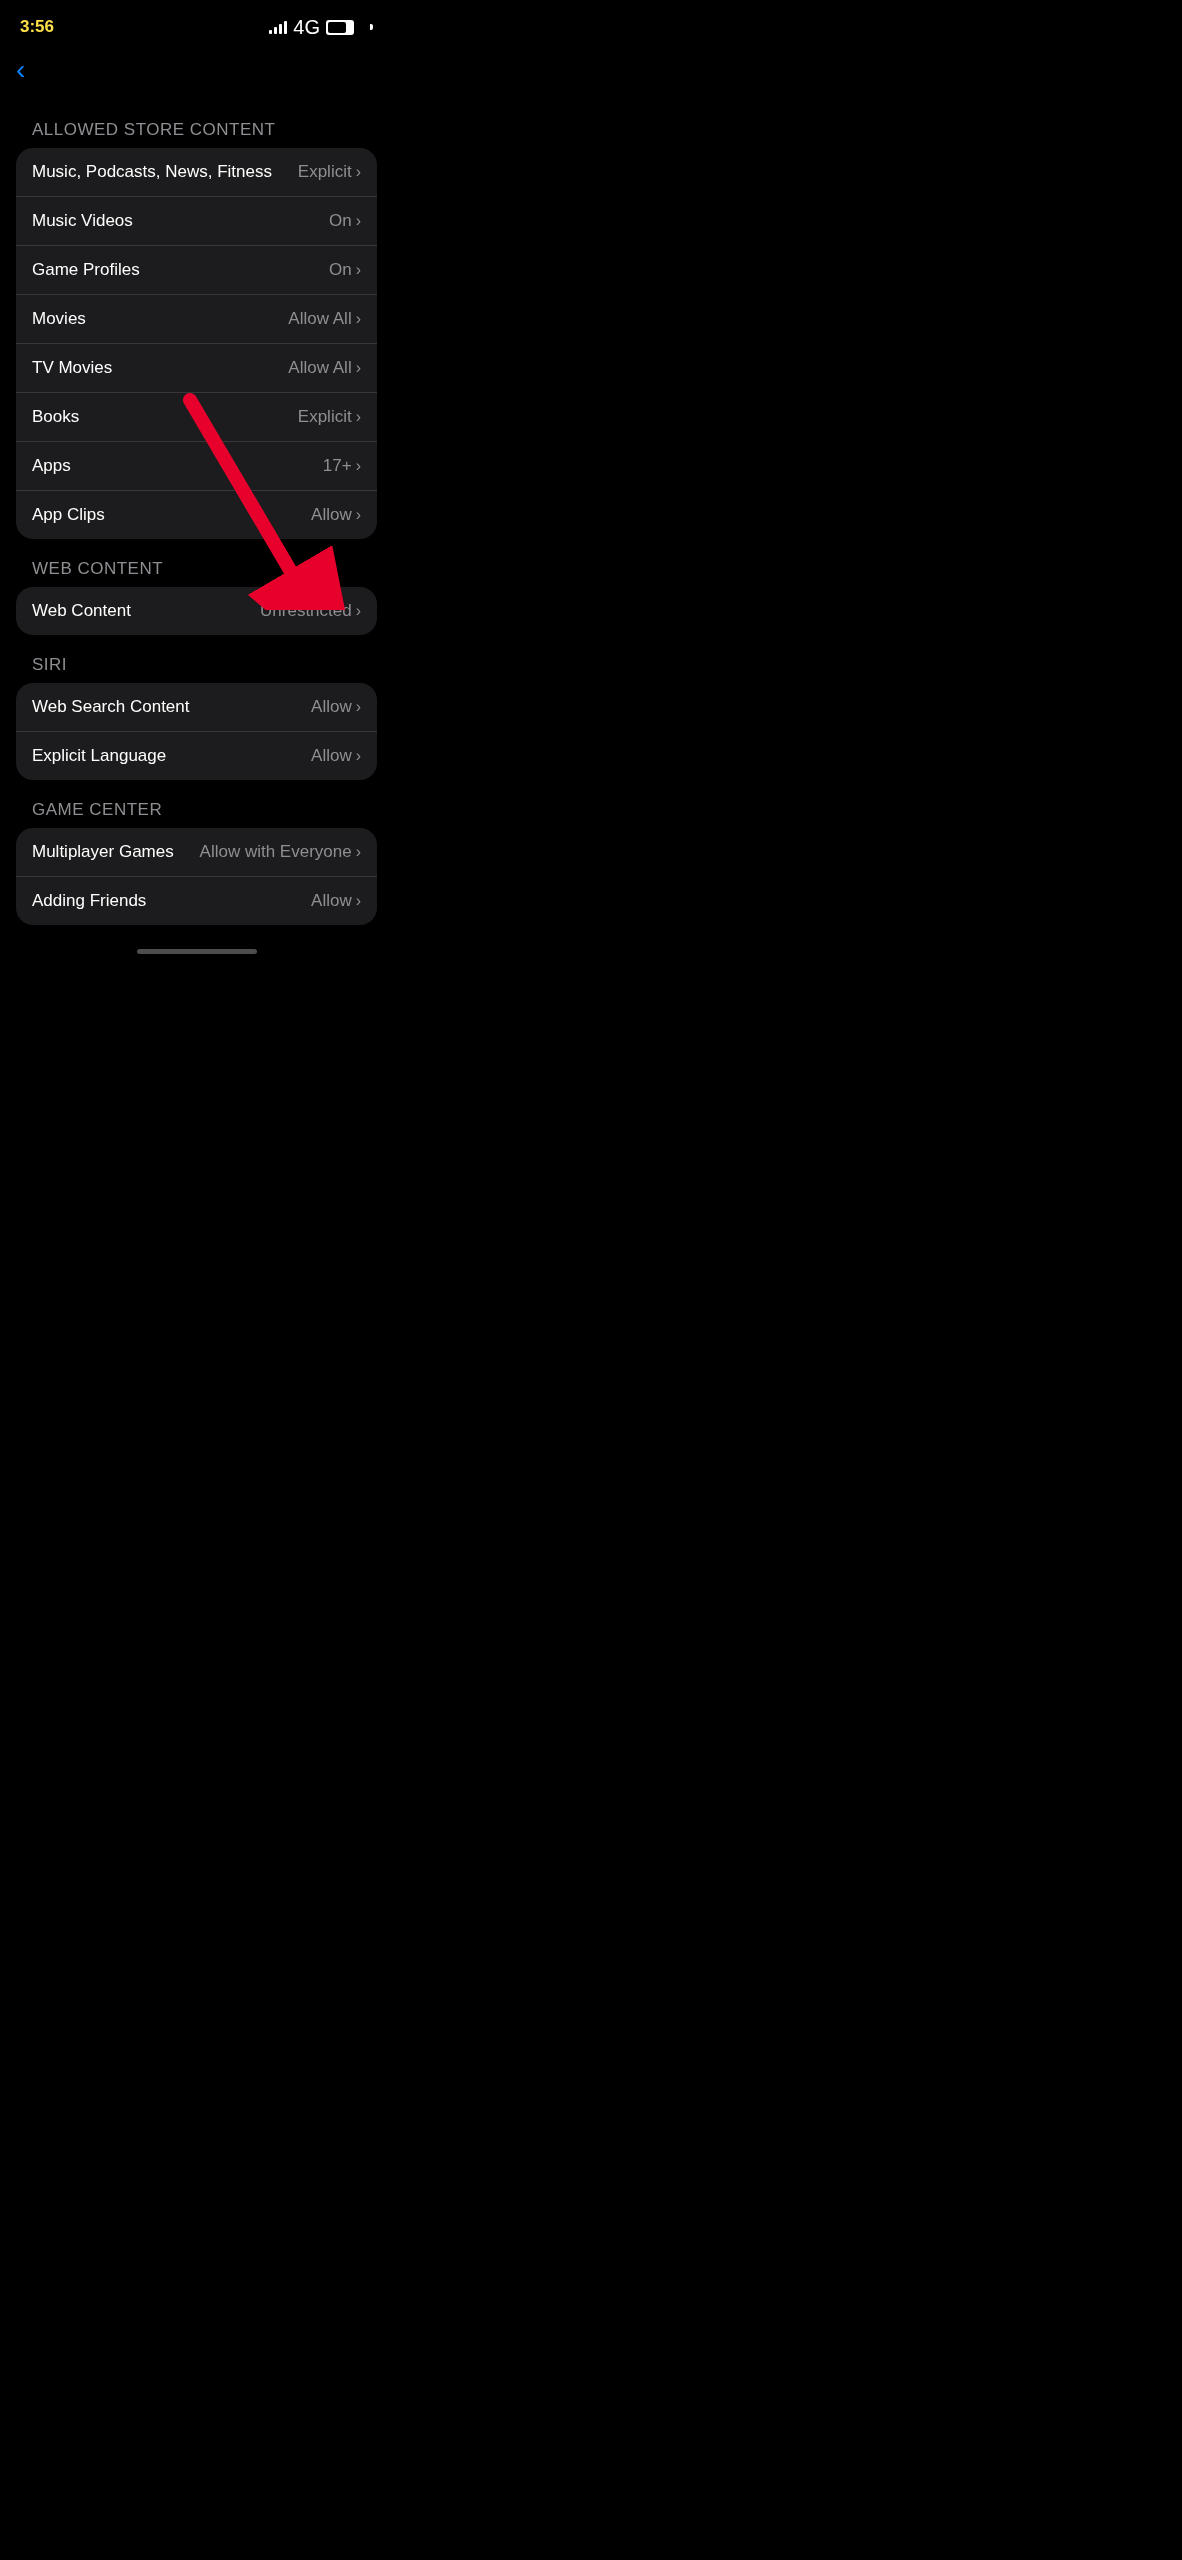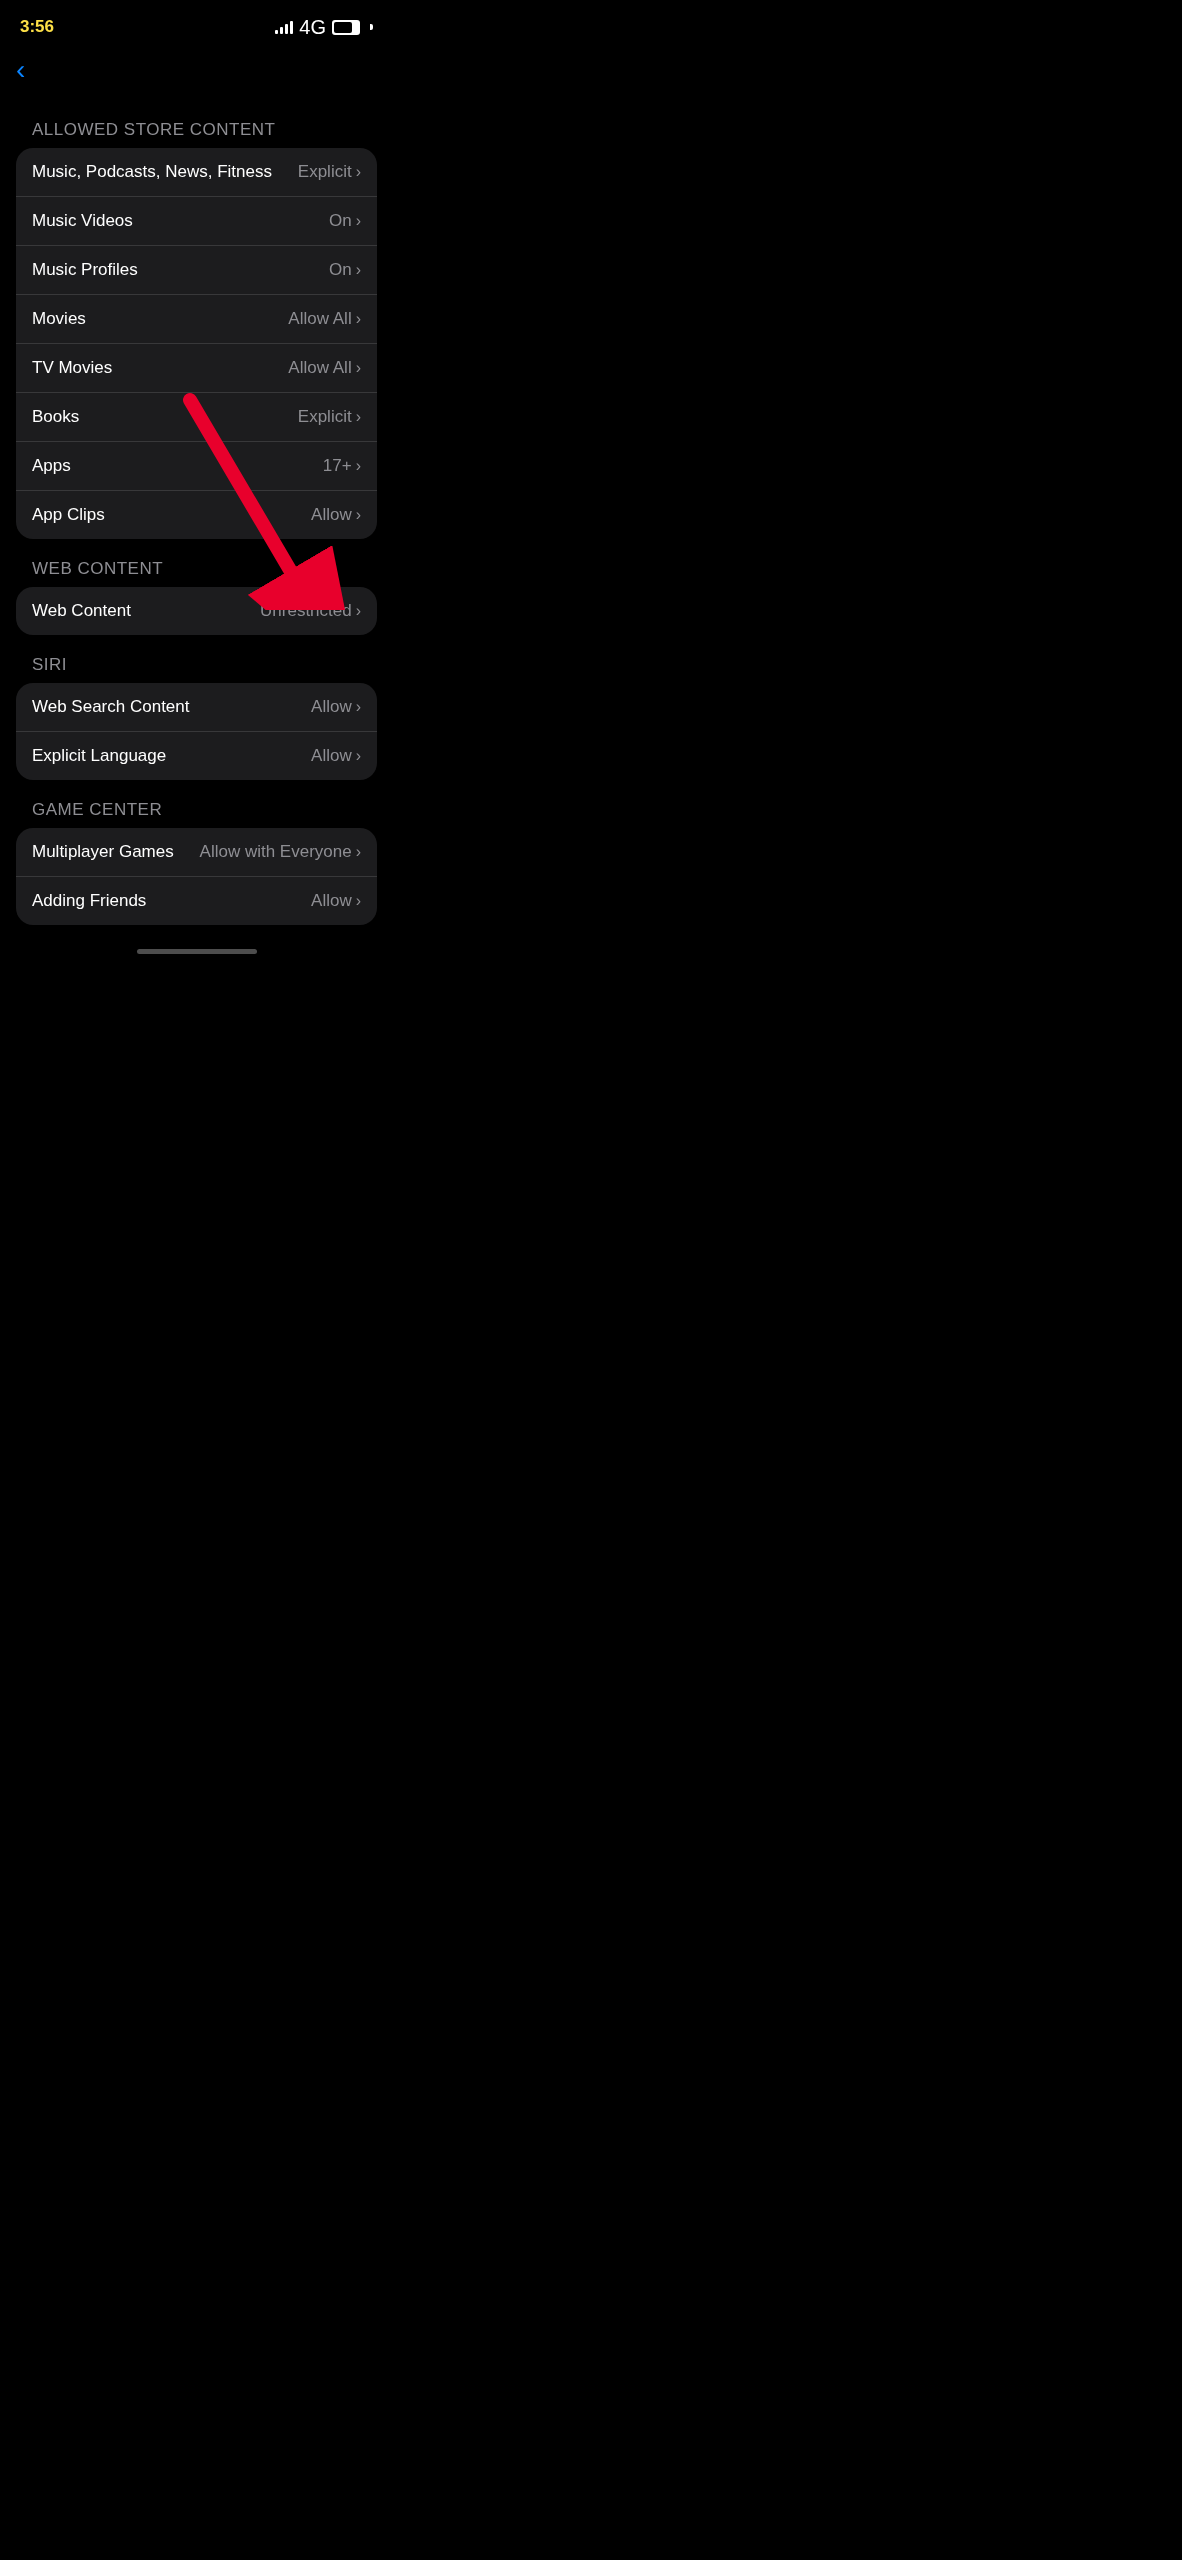--- a/index.html
+++ b/index.html
@@ -58,21 +58,21 @@
 
     .network-label {
       font-size: 20px;
       font-weight: 400;
       color: #ffffff;
     }
 
     .battery-container {
       display: flex;
       align-items: center;
-      gap: 10px;
+      gap: 16px;
     }
 
     .battery-icon {
       background: #ffffff;
       border-radius: 3px;
       width: 28px;
       height: 15px;
       position: relative;
       display: flex;
       align-items: center;
@@ -245,21 +245,21 @@
 
   <div class="settings-row">
     <span class="row-label">Music Videos</span>
     <div class="row-value-container">
       <span class="row-value">On</span>
       <span class="chevron">›</span>
     </div>
   </div>
 
   <div class="settings-row">
-    <span class="row-label">Music Profiles</span>
+    <span class="row-label">Game Profiles</span>
     <div class="row-value-container">
       <span class="row-value">On</span>
       <span class="chevron">›</span>
     </div>
   </div>
 
   <div class="settings-row">
     <span class="row-label">Movies</span>
     <div class="row-value-container">
       <span class="row-value">Allow All</span>

